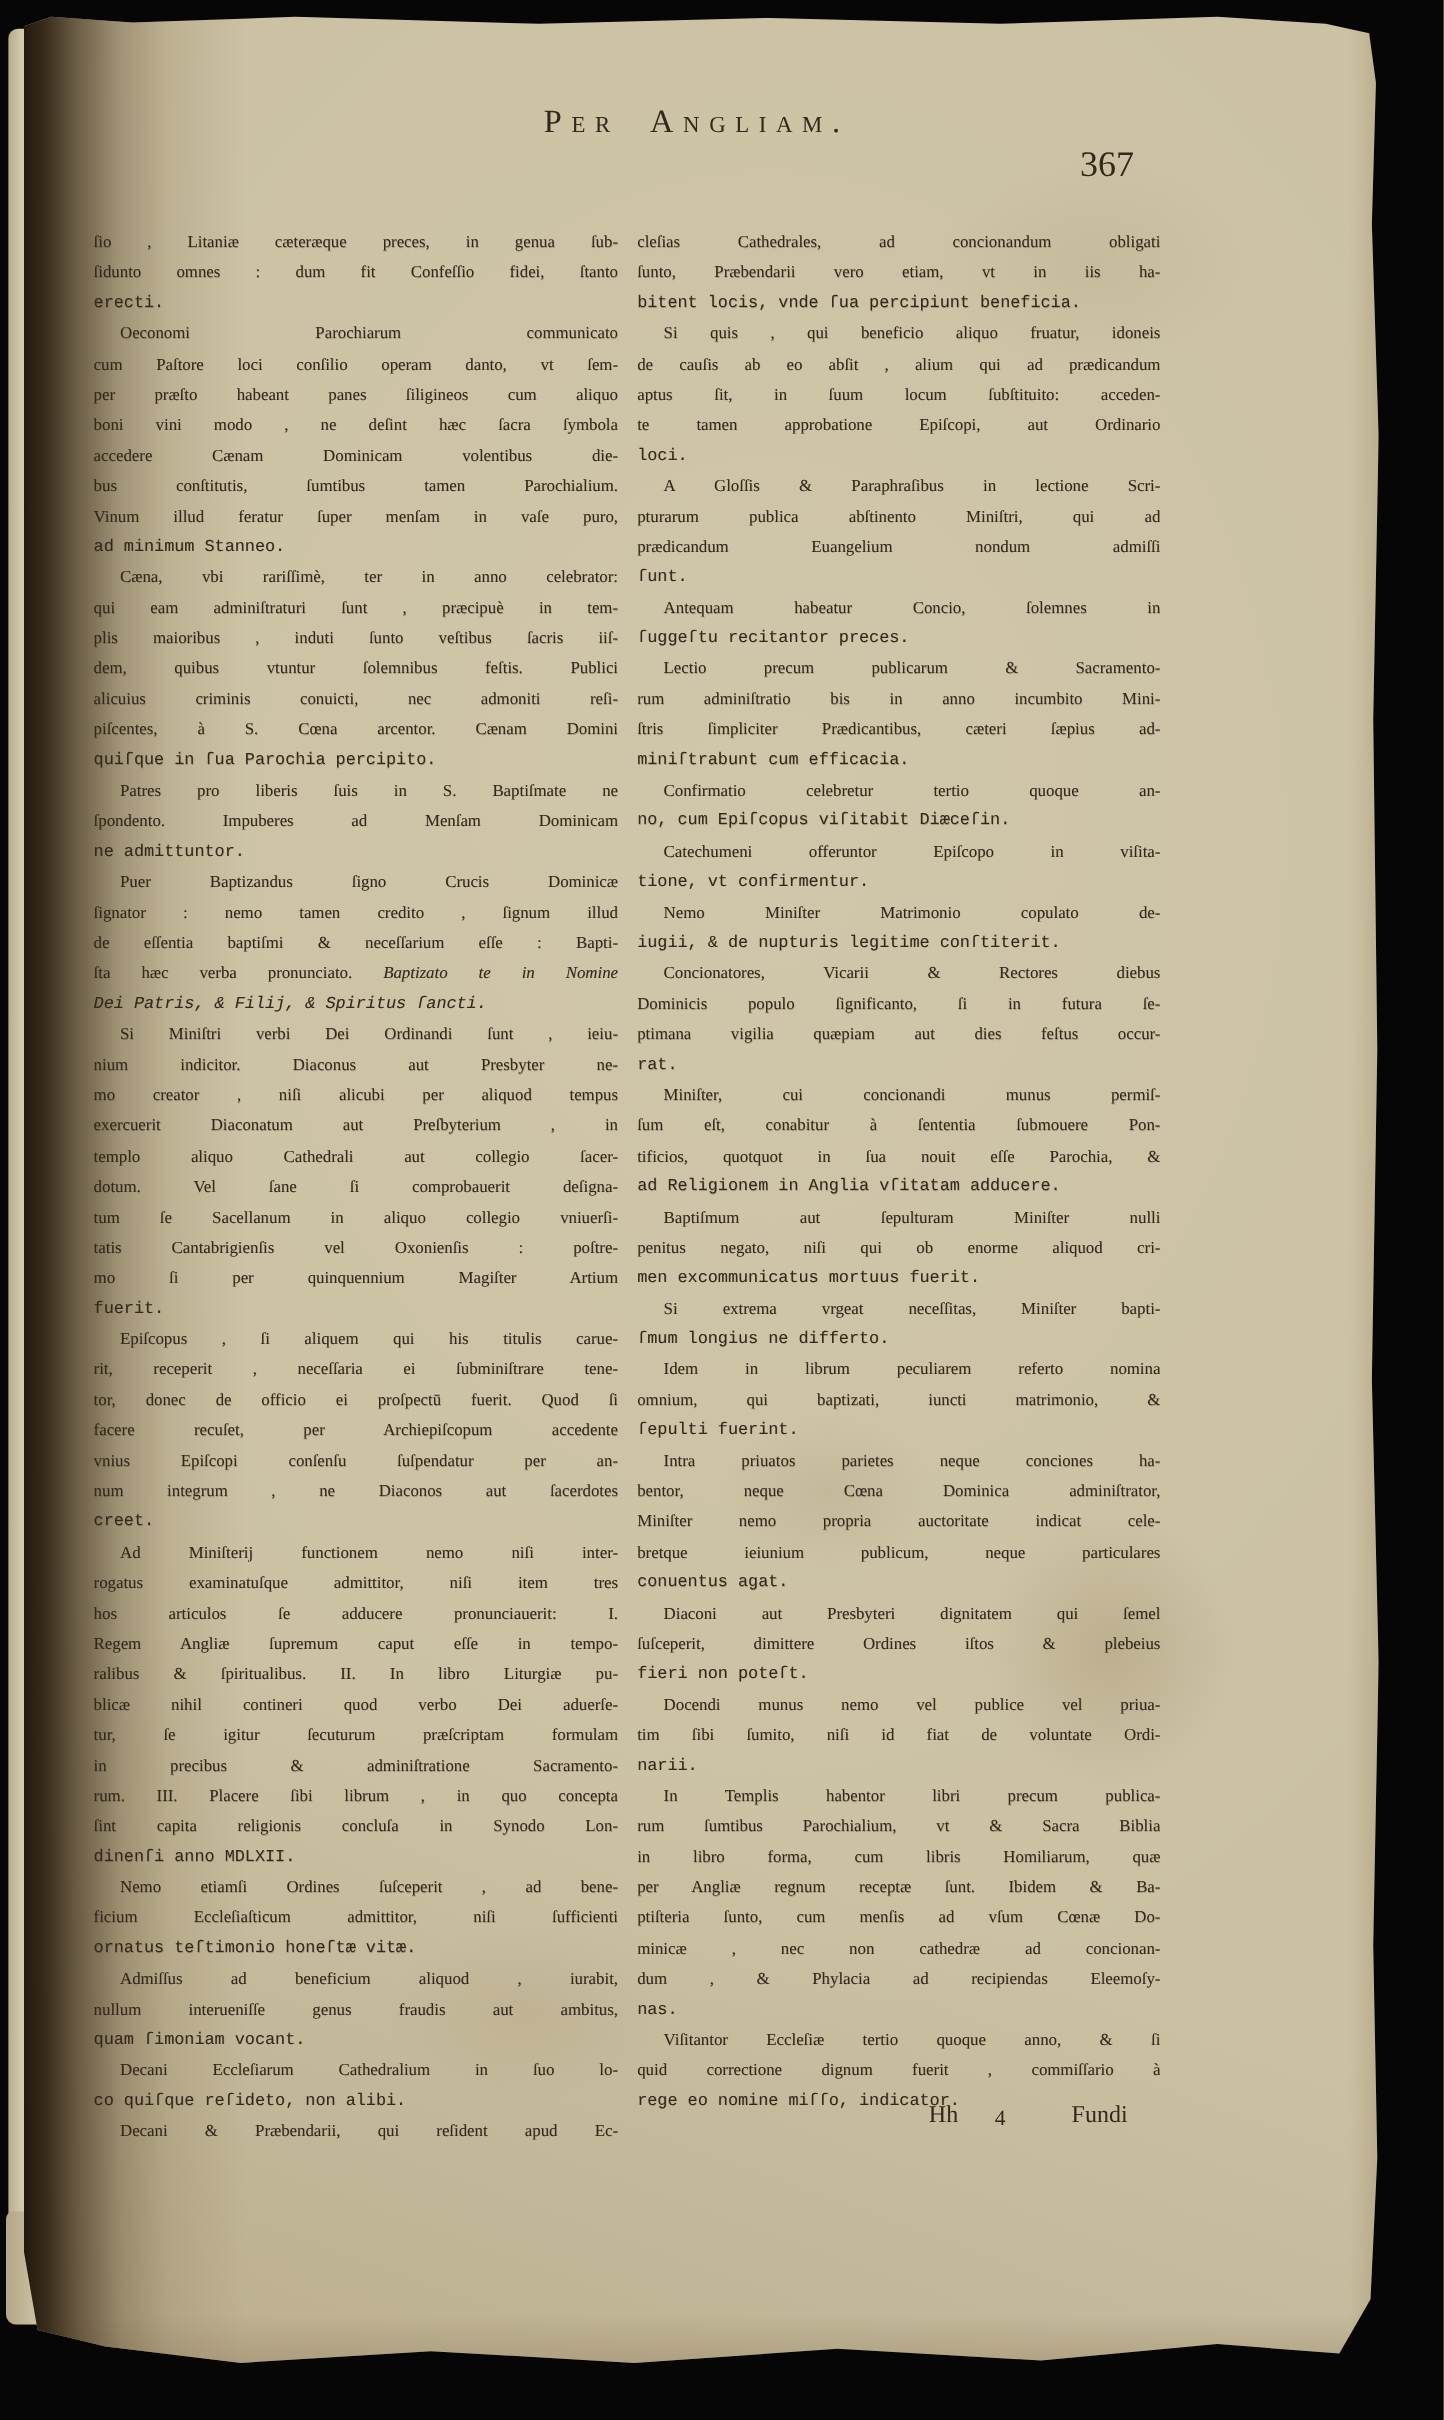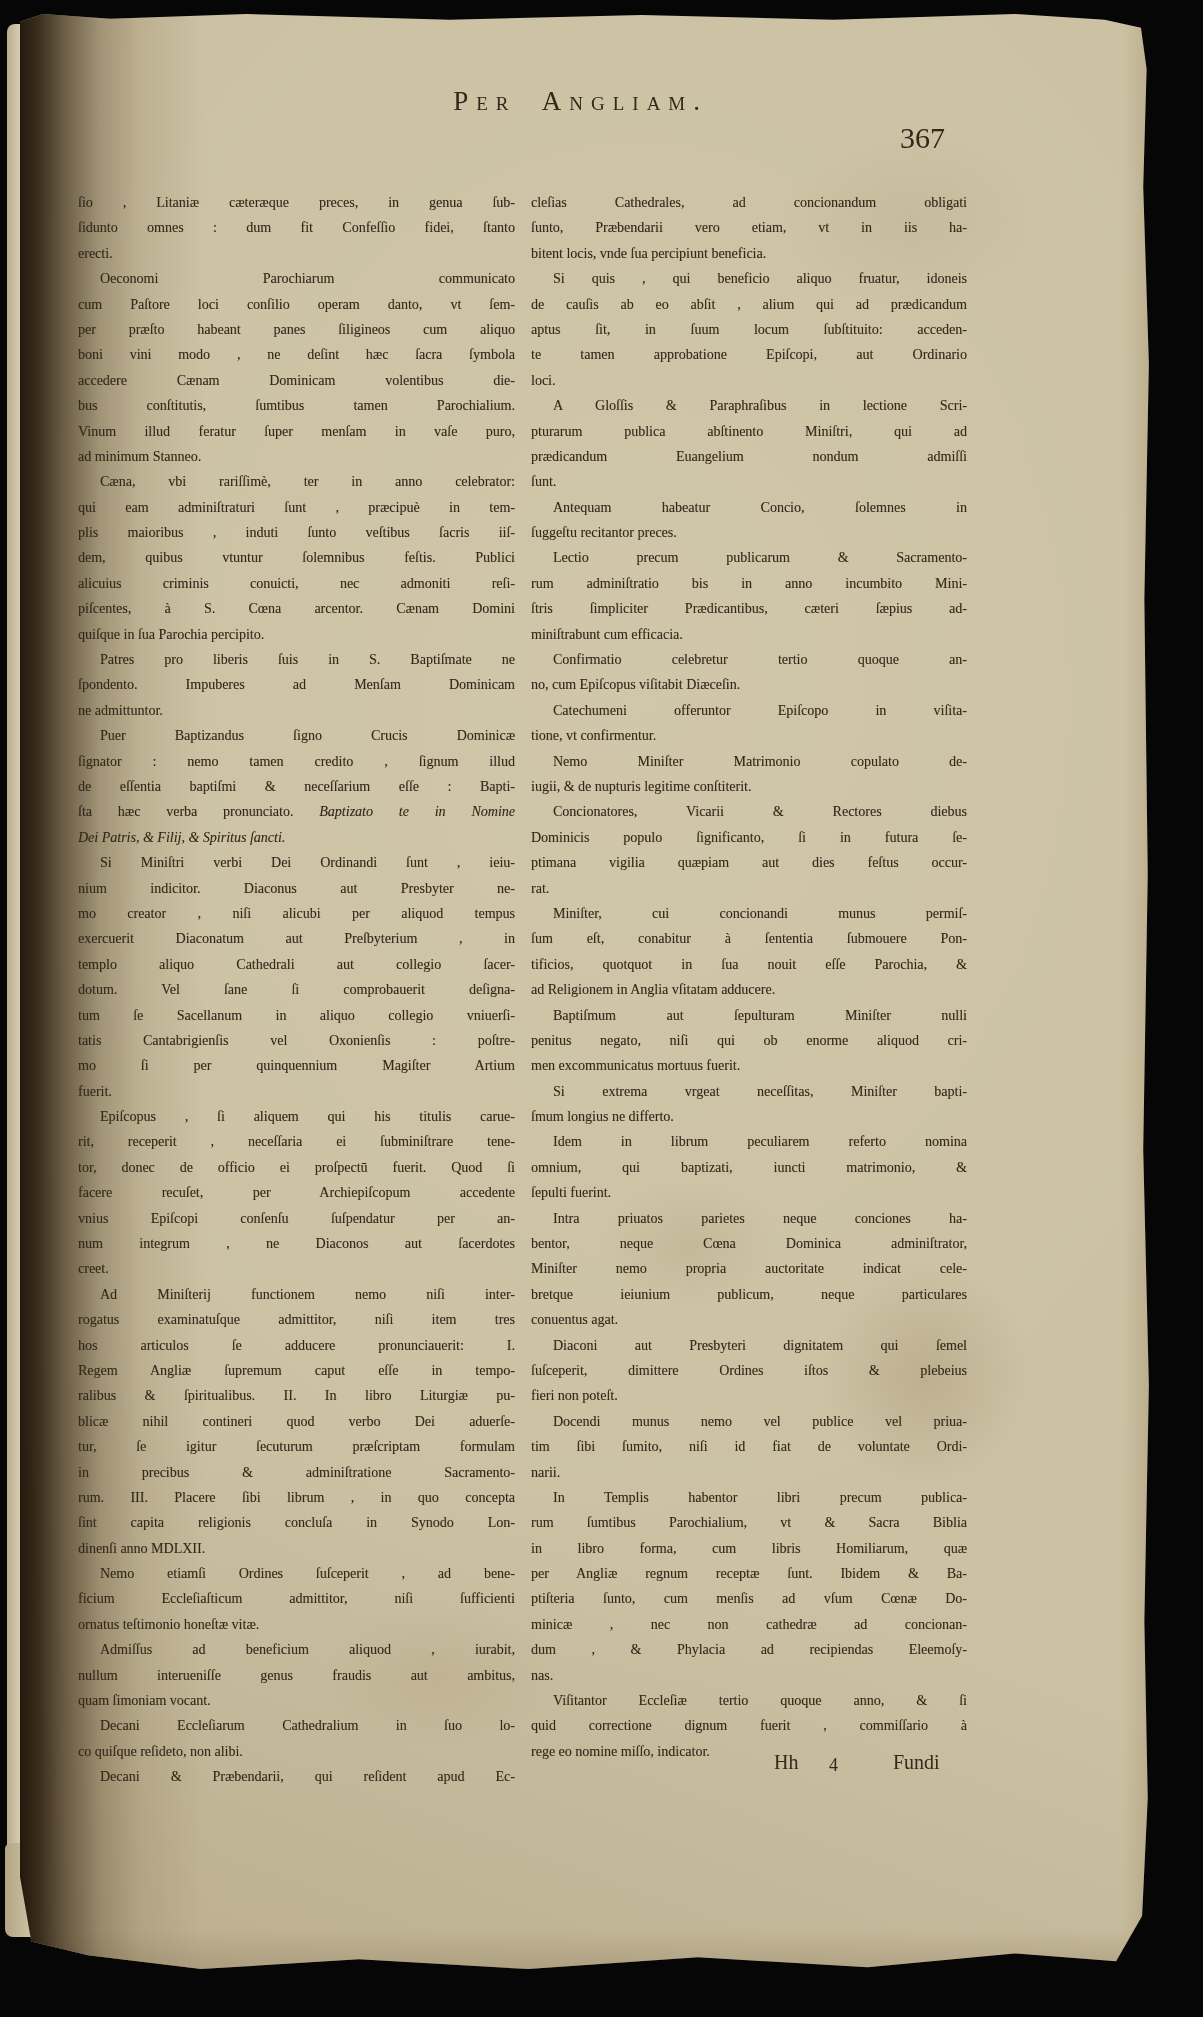--- a/index.html
+++ b/index.html
@@ -62,21 +62,21 @@
     text-shadow:0.4px 0.4px 0 rgba(58,44,24,0.28);
     margin-top:40px;
   }
   .col-left{left:58px;width:437px;}
   .col-right{left:511px;width:436px;}
   .line{
     text-align:justify;text-align-last:justify;
     height:25.4px;overflow:hidden;white-space:normal;
   }
   .line.ind{text-indent:22px;}
-  .line.pend{text-align-last:left;}
+  .line.pend{text-align-last:left;font-family:Liberation Mono, monospace;}
   .ital{font-style:italic;}
   .sig-row{
     position:absolute;left:511px;top:1741px;width:436px;height:27px;
     color:var(--ink,#33281a);font-size:20px;font-family:Liberation Serif, serif;
   }
   .sig-row .sig{position:absolute;left:243px;}
   .sig-row .signum{position:absolute;left:298px;top:4px;font-size:18px;}
   .sig-row .catchword{position:absolute;left:362px;}
 </style>
 </head>

